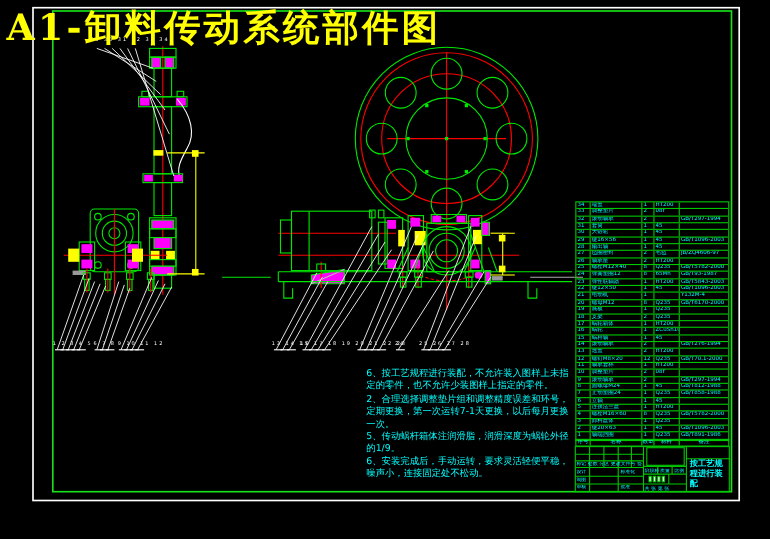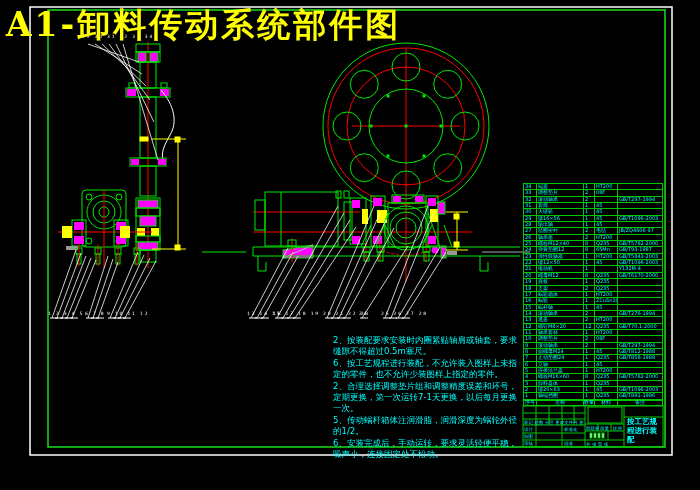--- a/index.html
+++ b/index.html
@@ -326,24 +326,23 @@
 
       <line x1="624" y1="417" x2="663" y2="417"></line>
     </g>
   </svg>
 
   <div class="ov" id="drawing-title">A1-卸料传动系统部件图</div>
 
   <div class="ov" id="tech">
     <div>
 
-        <div class="tech-line">2、按装配要求安装时内圈紧贴轴肩或轴套，要求缝隙不得超过0.5m塞尺。</div>
         <div class="tech-line">6、按工艺规程进行装配，不允许装入图样上未指定的零件，也不允许少装图样上指定的零件。</div>
         <div class="tech-line">2、合理选择调整垫片组和调整精度误差和环号，定期更换，第一次运转7-1天更换，以后每月更换一次。</div>
-        <div class="tech-line">5、传动蜗杆箱体注润滑脂，润滑深度为蜗轮外径的1/2。</div>
+        <div class="tech-line">5、传动蜗杆箱体注润滑脂，润滑深度为蜗轮外径的1/9。</div>
         <div class="tech-line">6、安装完成后，手动运转，要求灵活轻便平稳，噪声小，连接固定处不松动。</div>
       </div>
   </div>
 
   <div class="ov" id="bom">
 
       <div class="bom-row">
         <span>34</span>
         <span>端盖</span>
         <span>1</span>

